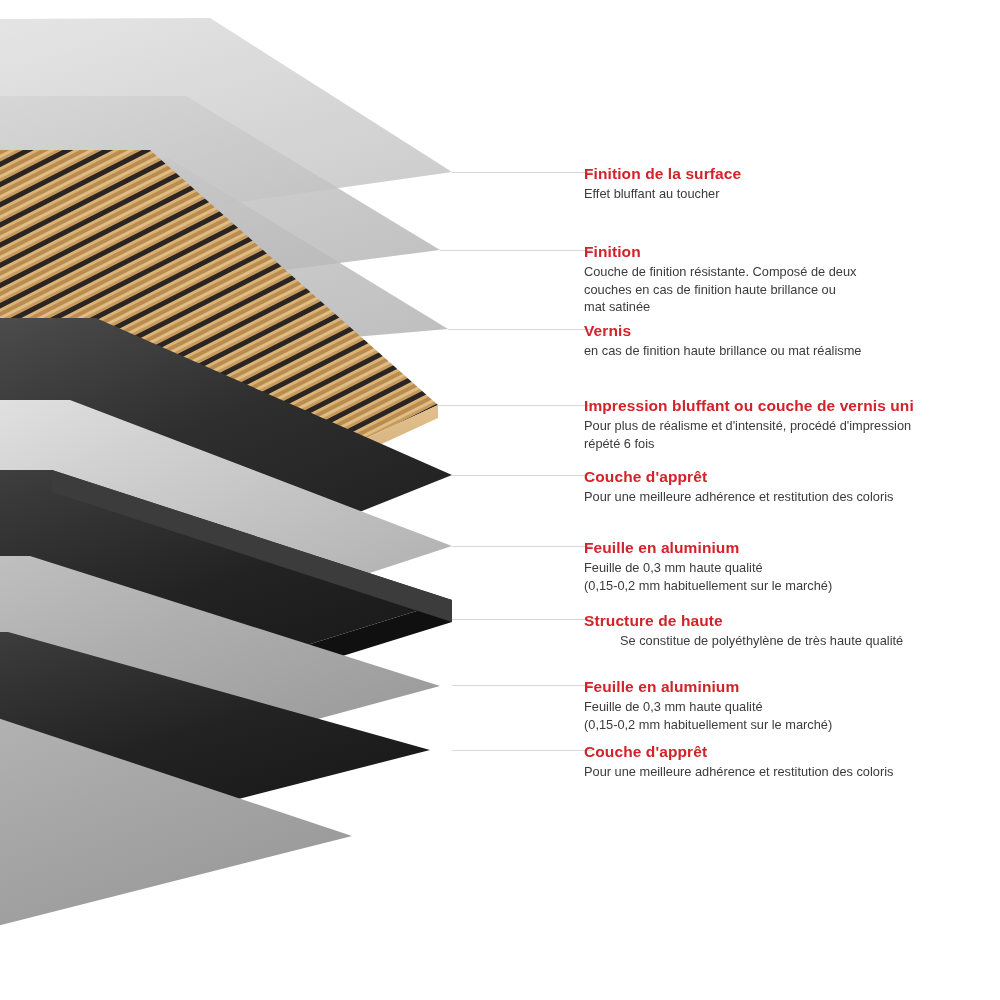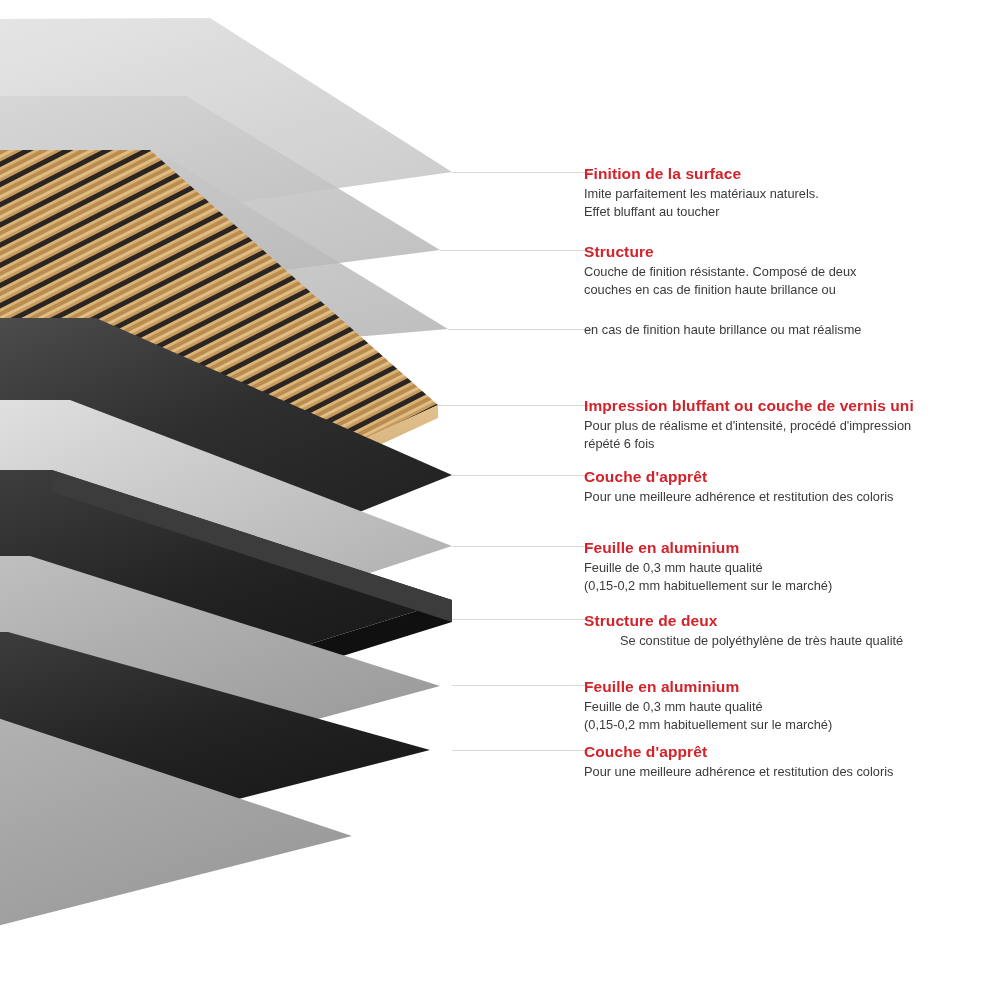--- a/index.html
+++ b/index.html
@@ -188,32 +188,33 @@
       <div class="leader" style="left: 452px; top: 546px; width: 140px; background: rgb(216, 216, 216);"></div>
       <div class="leader" style="left: 452px; top: 619px; width: 140px; background: rgb(216, 216, 216);"></div>
       <div class="leader" style="left: 452px; top: 685px; width: 140px; background: rgb(216, 216, 216);"></div>
       <div class="leader" style="left: 452px; top: 750px; width: 140px; background: rgb(216, 216, 216);"></div>
     </div>
 
   <div id="callouts">
       <div class="callout" style="top: 164px;">
         <div class="callout-title" style="color: rgb(210, 34, 42);">Finition de la surface</div>
         <div class="callout-body" style="color: rgb(59, 59, 59);">
-          <span>Imite parfaitement les matériaux naturels.</span>
           <span>Effet bluffant au toucher</span>
         </div>
       </div>
       <div class="callout" style="top: 242px;">
-        <div class="callout-title" style="color: rgb(210, 34, 42);">Structure</div>
+        <div class="callout-title" style="color: rgb(210, 34, 42);">Finition</div>
         <div class="callout-body" style="color: rgb(59, 59, 59);">
           <span>Couche de finition résistante. Composé de deux</span>
           <span>couches en cas de finition haute brillance ou</span>
+          <span>mat satinée</span>
         </div>
       </div>
       <div class="callout" style="top: 321px;">
+        <div class="callout-title" style="color: rgb(210, 34, 42);">Vernis</div>
         <div class="callout-body" style="color: rgb(59, 59, 59);">
           <span>en cas de finition haute brillance ou mat réalisme</span>
         </div>
       </div>
       <div class="callout" style="top: 396px;">
         <div class="callout-title" style="color: rgb(210, 34, 42);">Impression bluffant ou couche de vernis uni</div>
         <div class="callout-body" style="color: rgb(59, 59, 59);">
           <span>Pour plus de réalisme et d'intensité, procédé d'impression</span>
           <span>répété 6 fois</span>
         </div>
@@ -225,21 +226,21 @@
         </div>
       </div>
       <div class="callout" style="top: 538px;">
         <div class="callout-title" style="color: rgb(210, 34, 42);">Feuille en aluminium</div>
         <div class="callout-body" style="color: rgb(59, 59, 59);">
           <span>Feuille de 0,3 mm haute qualité</span>
           <span>(0,15-0,2 mm habituellement sur le marché)</span>
         </div>
       </div>
       <div class="callout" style="top: 611px;">
-        <div class="callout-title" style="color: rgb(210, 34, 42);">Structure de deux</div>
+        <div class="callout-title" style="color: rgb(210, 34, 42);">Structure de haute</div>
         <div class="callout-body" style="color: rgb(59, 59, 59); margin-left: 36px;">
           <span>Se constitue de polyéthylène de très haute qualité</span>
         </div>
       </div>
       <div class="callout" style="top: 677px;">
         <div class="callout-title" style="color: rgb(210, 34, 42);">Feuille en aluminium</div>
         <div class="callout-body" style="color: rgb(59, 59, 59);">
           <span>Feuille de 0,3 mm haute qualité</span>
           <span>(0,15-0,2 mm habituellement sur le marché)</span>
         </div>

